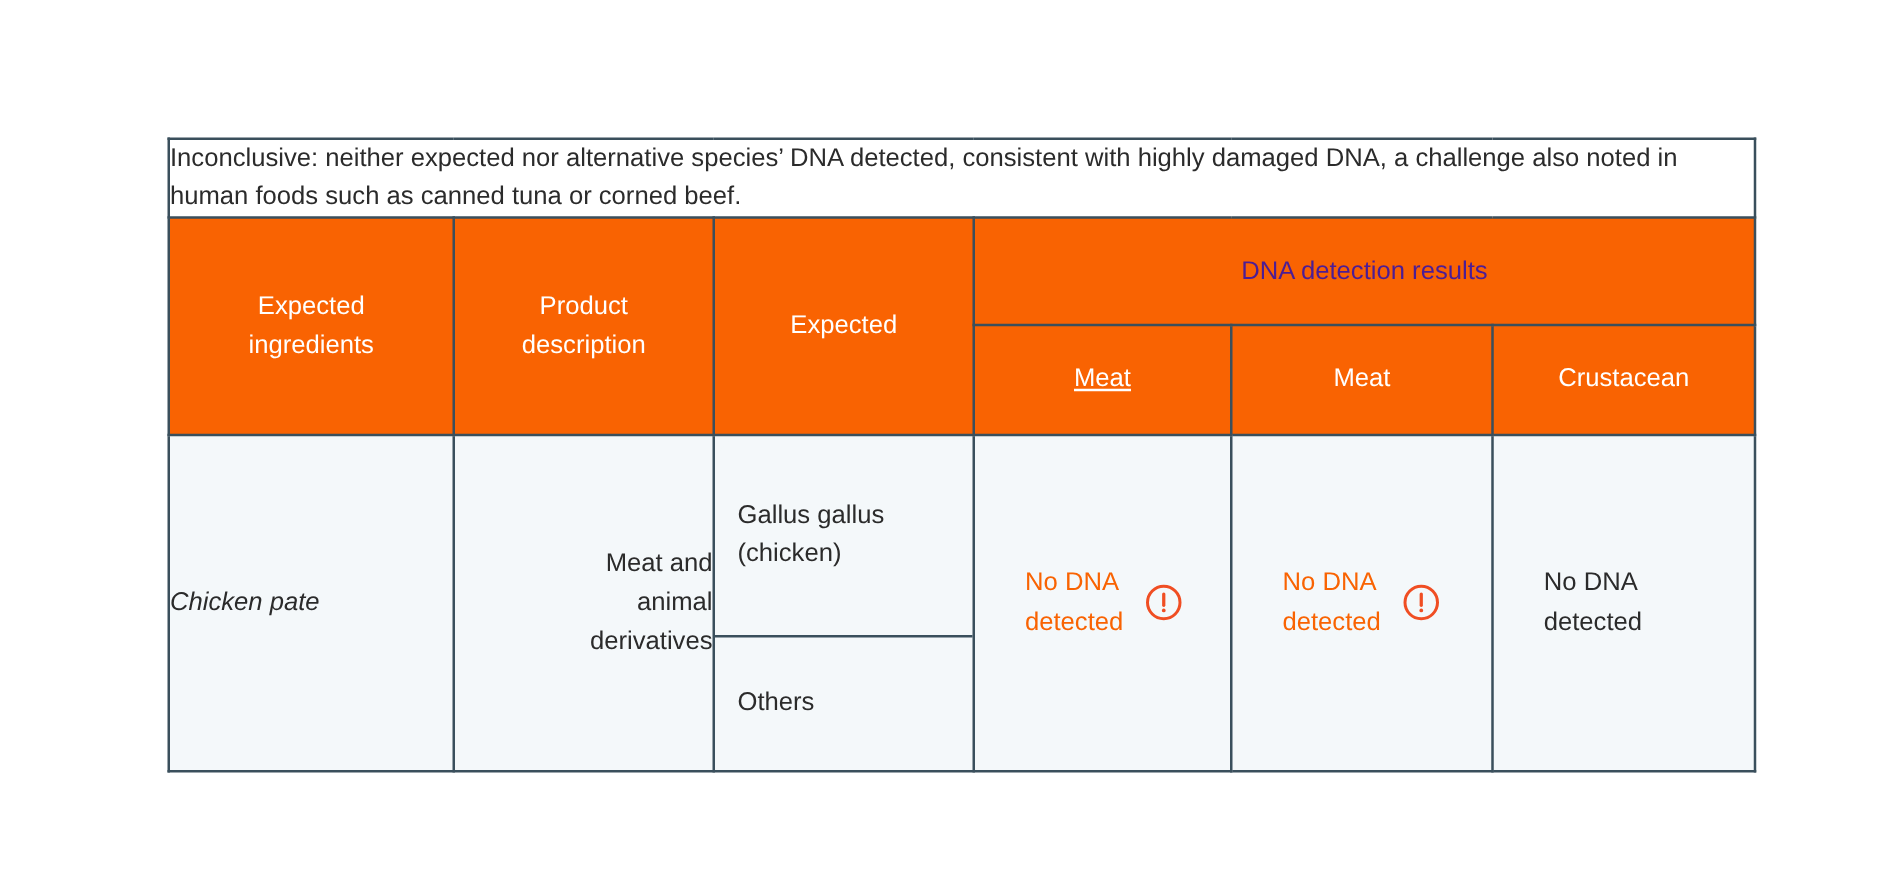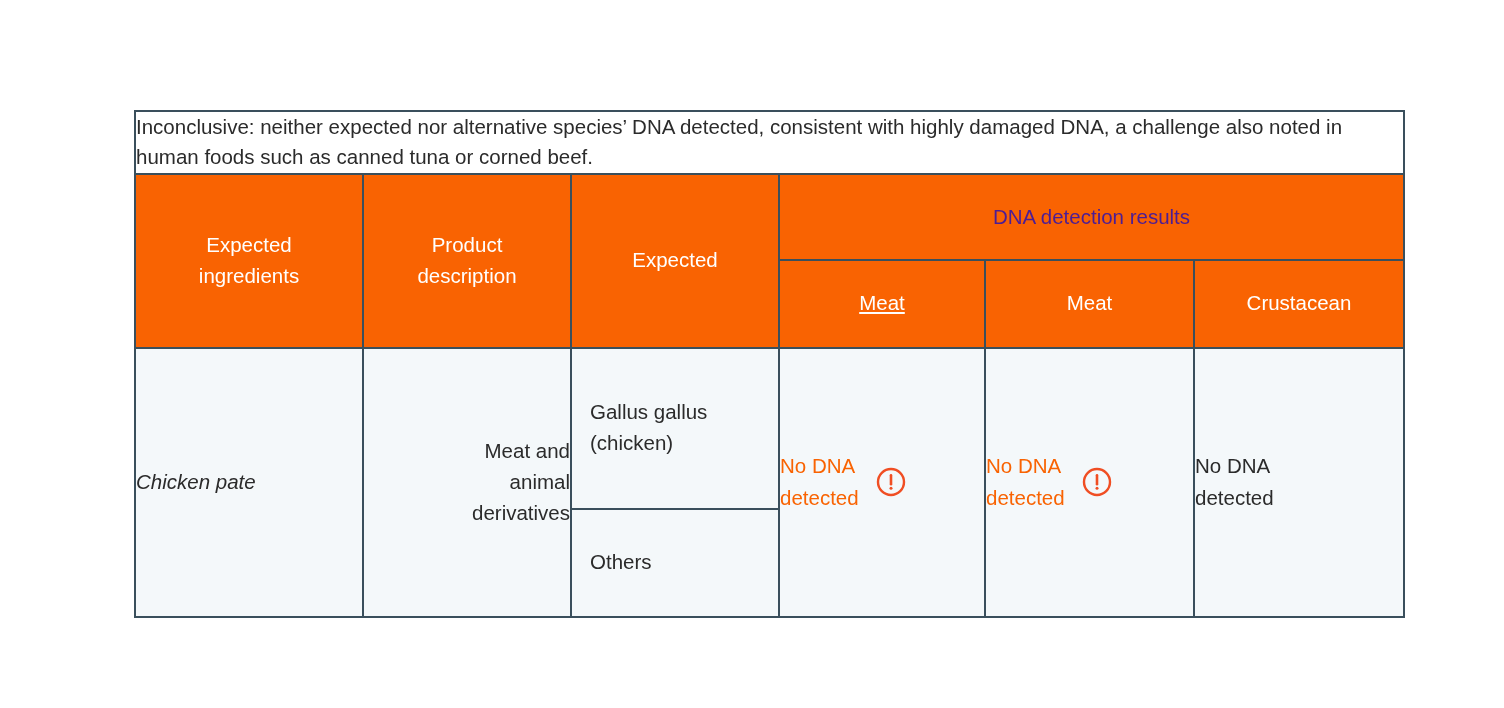--- a/index.html
+++ b/index.html
@@ -114,20 +114,21 @@
   table.inner tr.second-sub td {
     height: 78px;
     margin-left: 44px;
   }
 
   
   .result-inner {
     display: flex;
     align-items: center;
     gap: 16px;
+    padding-left: 40px;
   }
   .result-text {
     font-size: 20.5px;
     line-height: 1.55;
     white-space: pre-line;
   }
   .result-text.alert { color: #f96302; }
   .result-text.plain { color: #2b2b2b; }
 
   .warn-icon {

